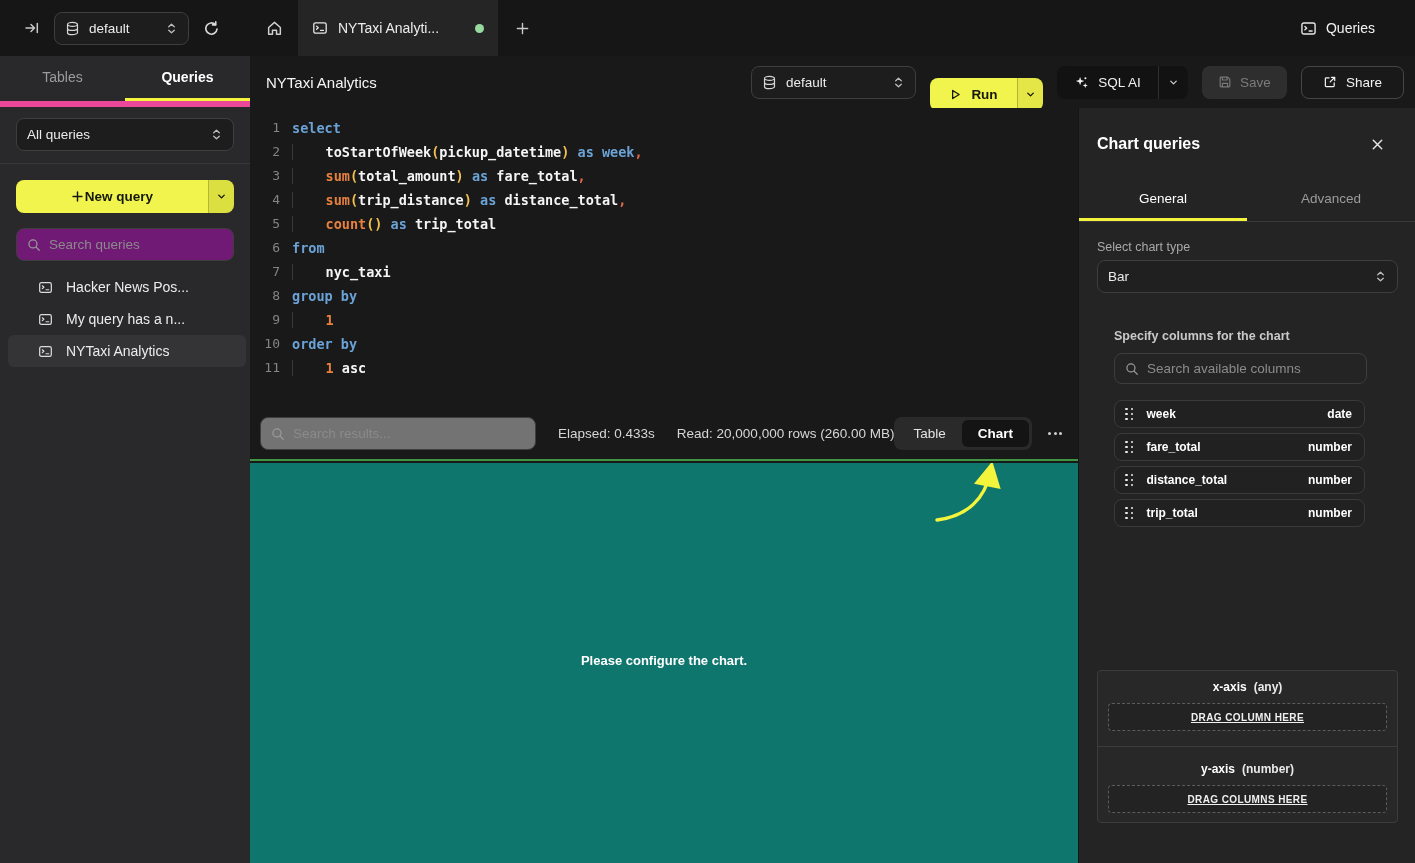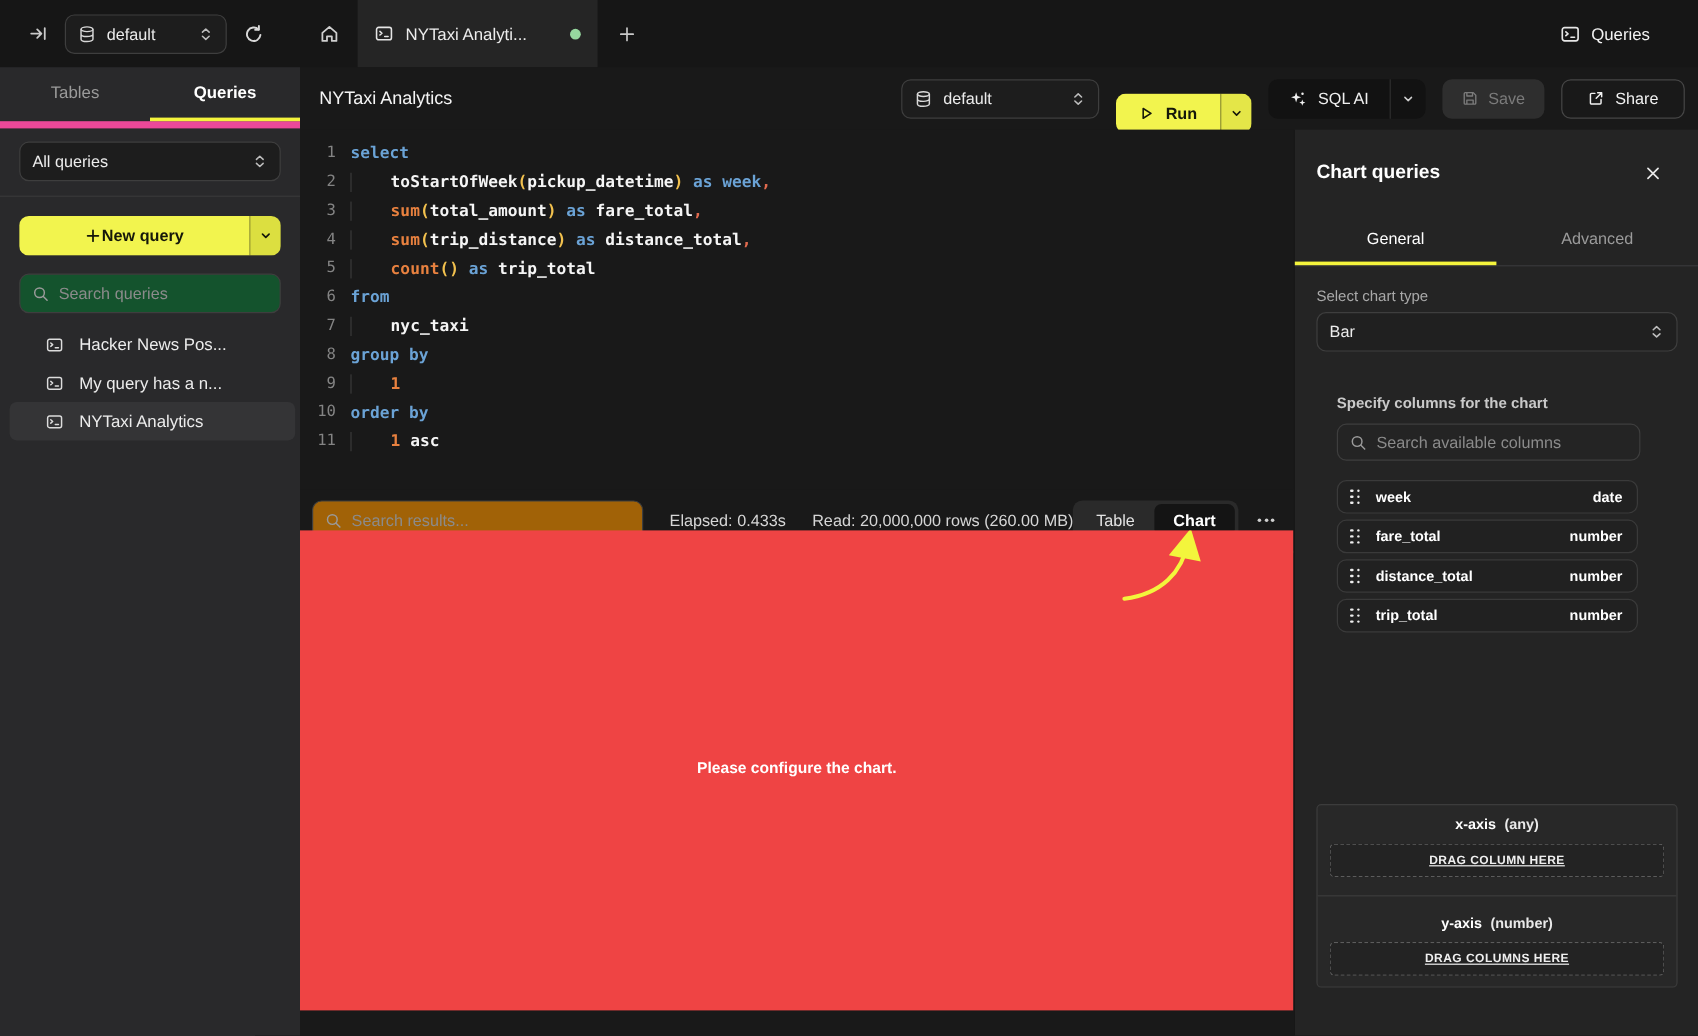--- a/index.html
+++ b/index.html
@@ -25,21 +25,21 @@
   
   #sidebar { position:absolute; left:0; top:56px; width:250px; height:807px; background:#29292b; }
   .sb-tabs { display:flex; height:51px; border-bottom:6px solid #ec4899; }
   .sb-tab { flex:1; display:flex; align-items:center; justify-content:center; font-size:14px; color:#9b9b9b; cursor:pointer; border-bottom:3px solid transparent; }
   .sb-tab.active { color:#ffffff; font-weight:bold; border-bottom-color:#f4f43c; }
   .sb-filter { margin:11px 16px 0 16px; }
   .sb-divider { margin-top:12px; height:1px; background:#38383a; }
   .split-btn { margin:16px 16px 0 16px; height:33px; display:flex; border-radius:8px; overflow:hidden; cursor:pointer; }
   .split-main { flex:1; background:#f2f44e; display:flex; align-items:center; justify-content:center; gap:1px; font-size:13.5px; font-weight:bold; color:#15170a; border:none; cursor:pointer; }
   .split-caret { width:26px; background:#dcdf40; border:none; border-left:1px solid rgba(0,0,0,.18); display:flex; align-items:center; justify-content:center; color:#15170a; cursor:pointer; }
-  .search-box { height:33px; border:1px solid #3e3e3e; border-radius:8px; background:#14532d; display:flex; align-items:center; padding:0 10px; gap:8px; }
+  .search-box { height:33px; border:1px solid #3e3e3e; border-radius:8px; background:#701a75; display:flex; align-items:center; padding:0 10px; gap:8px; }
   .search-box input { flex:1; background:transparent; border:none; outline:none; color:#ececec; font-size:13.5px; font-family:"Liberation Sans",sans-serif; }
   .search-box input::placeholder { color:#8b8b8b; }
   .sb-search { margin:15px 16px 0 16px; }
   .query-list { margin-top:10px; }
   .qitem { height:32px; display:flex; align-items:center; gap:13px; padding:0 0 0 30px; margin:0 4px 0 8px; border-radius:6px; font-size:14px; color:#ececec; cursor:pointer; }
   .qitem.sel { background:#343436; }
   .qicon { display:flex; color:#dcdcdc; }
 
   
   #mainheader { position:absolute; left:250px; top:56px; width:1165px; height:52px; background:#191919; display:flex; align-items:center; padding:0 11px 0 16px; }
@@ -60,30 +60,30 @@
   .gutter { width:30px; text-align:right; color:#848484; font-size:13px; user-select:none; }
   .gutter .ln { height:24px; }
   .code { flex:1; padding-left:12px; font-weight:bold; }
   .cl { height:24px; white-space:pre; }
   .tk-kw { color:#6ba3d6; } .tk-fn { color:#e8813f; } .tk-paren { color:#f2c14e; }
   .tk-comma { color:#e06a4e; } .tk-id { color:#f5f5f5; } .tk-num { color:#e8813f; }
   .tk-ind { border-left:1px solid #3a3a3a; }
 
   
   #resultsbar { position:absolute; left:250px; top:408px; width:828px; height:53px; background:#191919; border-bottom:2px solid #3f9443; display:flex; align-items:center; padding:0 14px 0 10px; }
-  .rb-search { width:280px; background:#a16207; }
+  .rb-search { width:280px; background:#737373; }
   .rb-stat { font-size:13.5px; color:#d6d6d6; margin-left:22px; white-space:nowrap; }
   .seg-control { margin-left:auto; background:#2a2a2a; border-radius:8px; padding:3px; display:flex; }
   .seg { padding:6px 16px; font-size:13.5px; color:#e3e3e3; border:none; background:transparent; border-radius:6px; cursor:pointer; }
   .seg.active { background:#141414; color:#ffffff; font-weight:bold; }
   .more-btn { margin-left:14px; display:flex; gap:2.5px; background:none; border:none; cursor:pointer; padding:6px 2px; }
   .more-btn i { width:3px; height:3px; border-radius:50%; background:#cfcfcf; }
 
   
-  #chartarea { position:absolute; left:250px; top:442px; width:828px; height:400px; background:#ef4444; }
+  #chartarea { position:absolute; left:250px; top:463px; width:828px; height:400px; background:#0f766e; }
   .empty-msg { position:absolute; left:50%; top:190px; transform:translateX(-50%); font-size:13px; font-weight:bold; color:#ffffff; }
   .hint-arrow { position:absolute; left:680px; top:0px; }
 
   
   #chartpanel { position:absolute; left:1078px; top:108px; width:337px; height:755px; background:#242424; border-left:1px solid #151515; }
   .cp-header { height:70px; padding:27px 18px 0 18px; position:relative; }
   .cp-title { font-size:16px; font-weight:bold; color:#ffffff; }
   .cp-close { position:absolute; right:30px; top:29px; background:none; border:none; color:#e8e8e8; cursor:pointer; display:flex; }
   .cp-tabs { display:flex; height:44px; border-bottom:1px solid #39393b; }
   .cp-tab { flex:1; display:flex; align-items:center; justify-content:center; font-size:13.5px; color:#9b9b9b; cursor:pointer; border-bottom:3px solid transparent; }

